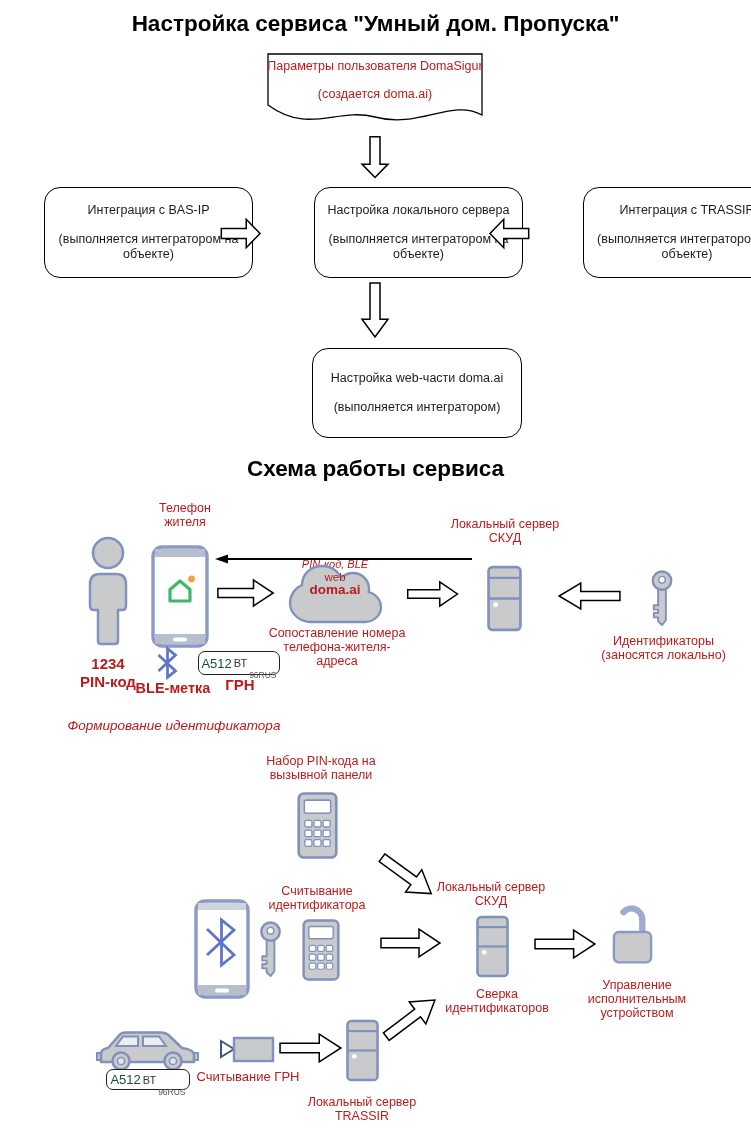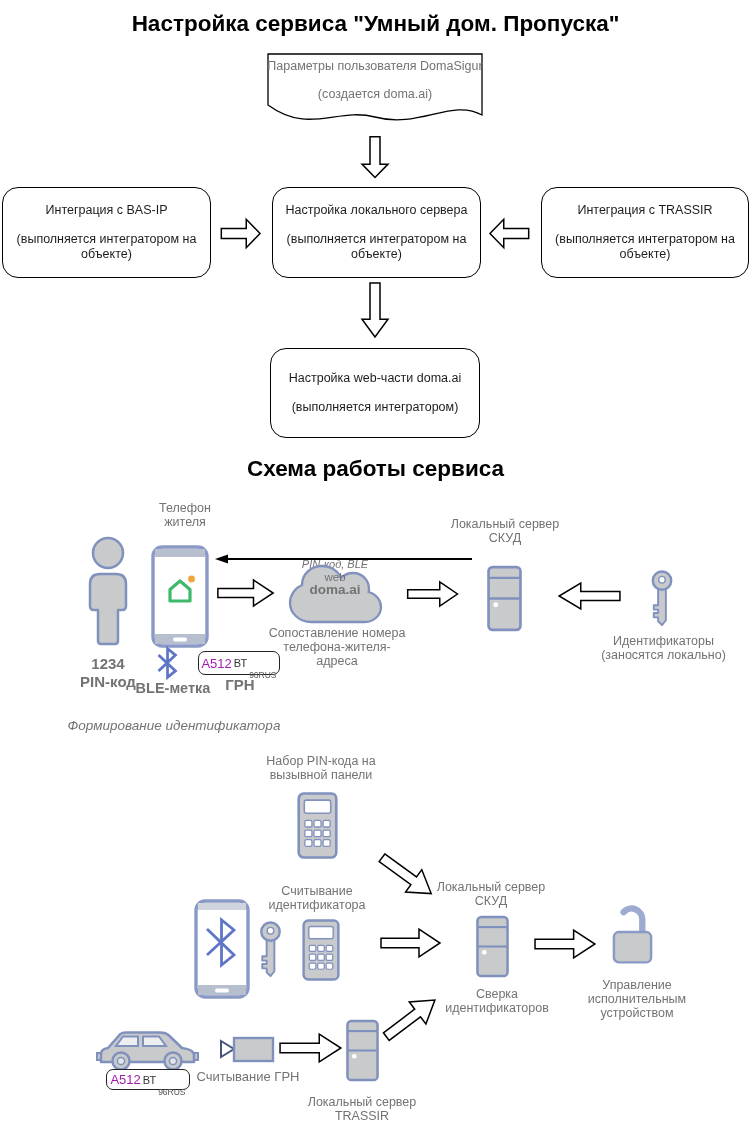--- a/index.html
+++ b/index.html
@@ -1,30 +1,30 @@
 <!DOCTYPE html>
 <html><head>
 <meta charset="utf-8">
 <style>
   html,body{margin:0;padding:0;background:#fff;}
   .canvas{position:relative;width:751px;height:1131px;background:#fff;overflow:hidden;
           font-family:"Liberation Sans", sans-serif;color:#1c1c1c;}
   .abs{position:absolute;}
   .lbl{position:absolute;font-size:12.5px;line-height:14px;text-align:center;
-       white-space:pre-line;color:#737373;}
+       white-space:pre-line;color:#b91c1c;}
   .h1{position:absolute;left:0;right:0;text-align:center;font-size:22.5px;font-weight:bold;color:#000;}
   .flowbox{position:absolute;border:1.4px solid #000;border-radius:16px;background:#fff;
            display:flex;flex-direction:column;align-items:center;justify-content:center;
-           font-size:12.5px;line-height:15px;text-align:center;padding:0 8px;box-sizing:border-box;}
+           font-size:12.5px;line-height:15px;text-align:center;padding:0 8px;box-sizing:border-box;margin-left:42px;}
   .flowbox .note{margin-top:14px;}
   .bold{font-weight:bold;}
   .ital{font-style:italic;margin-top:19px;}
   .plate{position:absolute;background:#fff;border:1.4px solid #222;border-radius:7px;
          display:flex;align-items:center;justify-content:center;gap:2px;box-sizing:border-box;}
-  .plate .pnum{font-size:13px;color:#a21caf;}
+  .plate .pnum{font-size:13px;color:#14532d;}
   .plate .pser{font-size:11px;color:#333;}
   .plate .preg{font-size:8.5px;color:#555;margin-top:24px;}
   svg{display:block;}
 </style>
 </head>
 <body>
 
 <div class="canvas">
 
   <svg width="0" height="0" style="position:absolute" aria-hidden="true">

